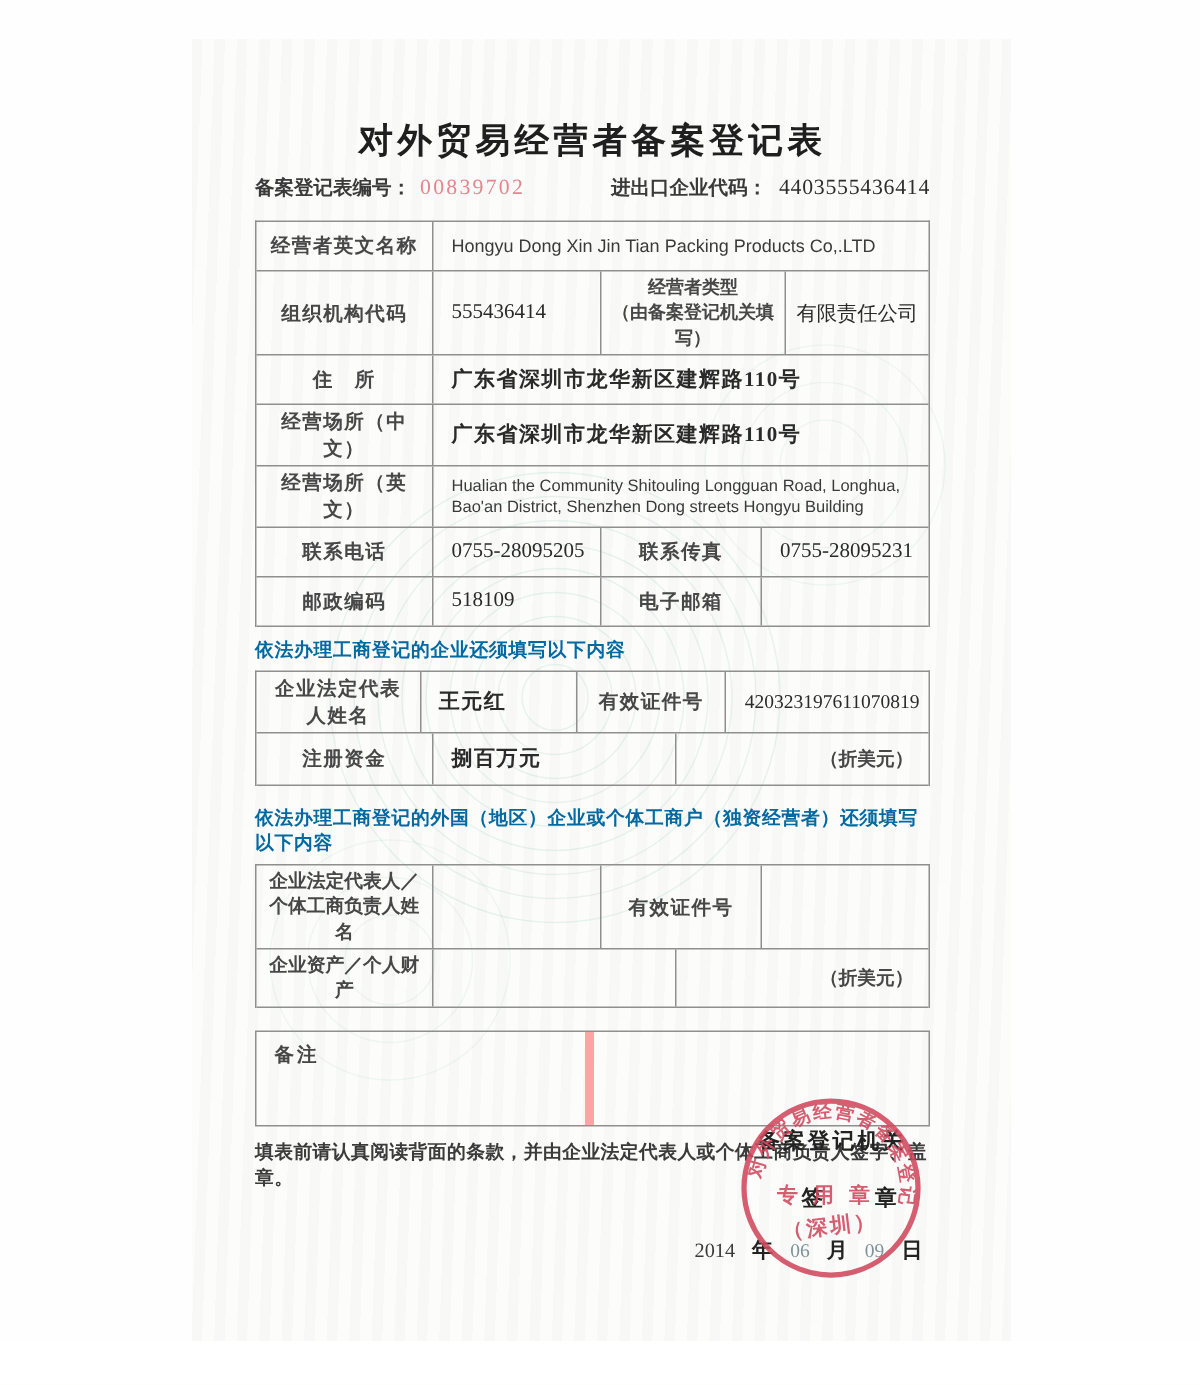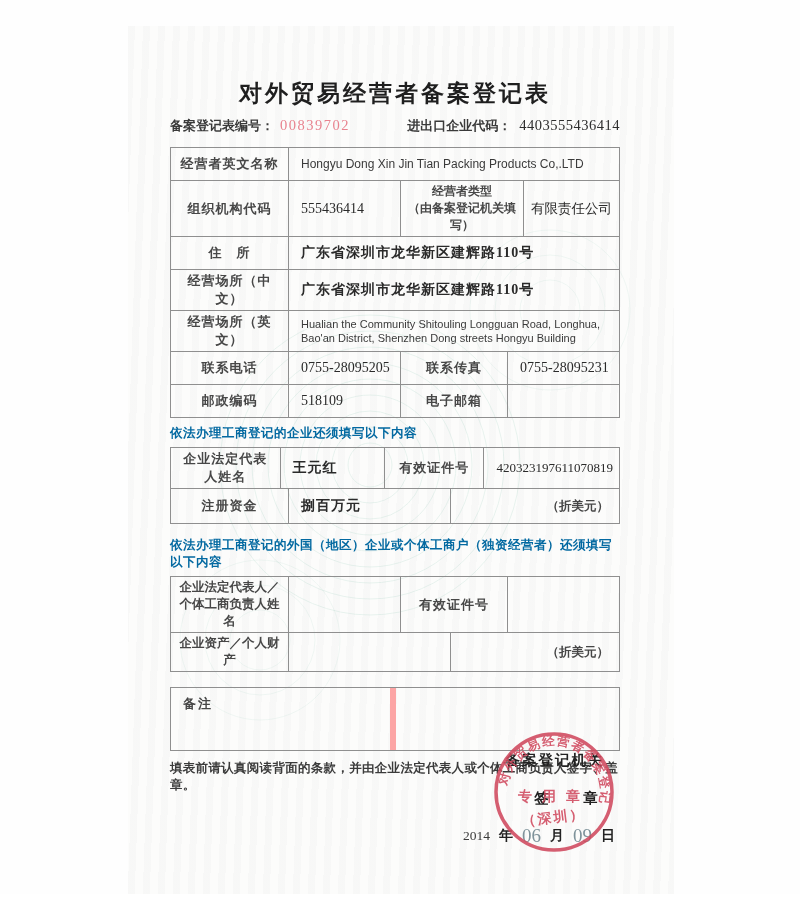--- a/index.html
+++ b/index.html
@@ -43,21 +43,21 @@
   .remarks-left{width:225px;border-right:6px solid #fca5a5;box-sizing:border-box;padding:6px 0 0 12px;}
   .remarks-right{flex:1;}
   .remarks-label{font-weight:bold;font-size:13px;color:#474747;letter-spacing:2px;}
   .footer-note{margin-top:9px;font-size:12.5px;font-weight:bold;color:#3b3b3b;letter-spacing:0.3px;}
   .seal-authority{position:absolute;left:480px;top:751px;width:150px;text-align:center;
     font-size:14.5px;font-weight:bold;color:#222;letter-spacing:2px;}
   .seal-sign{position:absolute;left:496px;top:789px;width:150px;text-align:center;
     font-size:14.5px;font-weight:bold;color:#222;letter-spacing:10px;}
   .seal-date{position:absolute;left:463px;top:825px;width:152px;display:flex;justify-content:space-between;align-items:center;}
   .d-num{font-family:"Liberation Serif",serif;font-size:13.5px;color:#3a3a3a;}
-  .d-stamped{font-family:"Liberation Serif",serif;font-size:19px;color:#7e929a;}
+  .d-stamped{font-family:"Liberation Serif",serif;font-size:13px;color:#7e929a;}
   .d-unit{font-size:14px;font-weight:bold;color:#222;}
   .stamp-svg{position:absolute;left:489px;top:729px;opacity:0.88;}
 </style>
 </head>
 <body>
 
 <div class="sheet">
 
   <div class="scan-area"></div>
 

